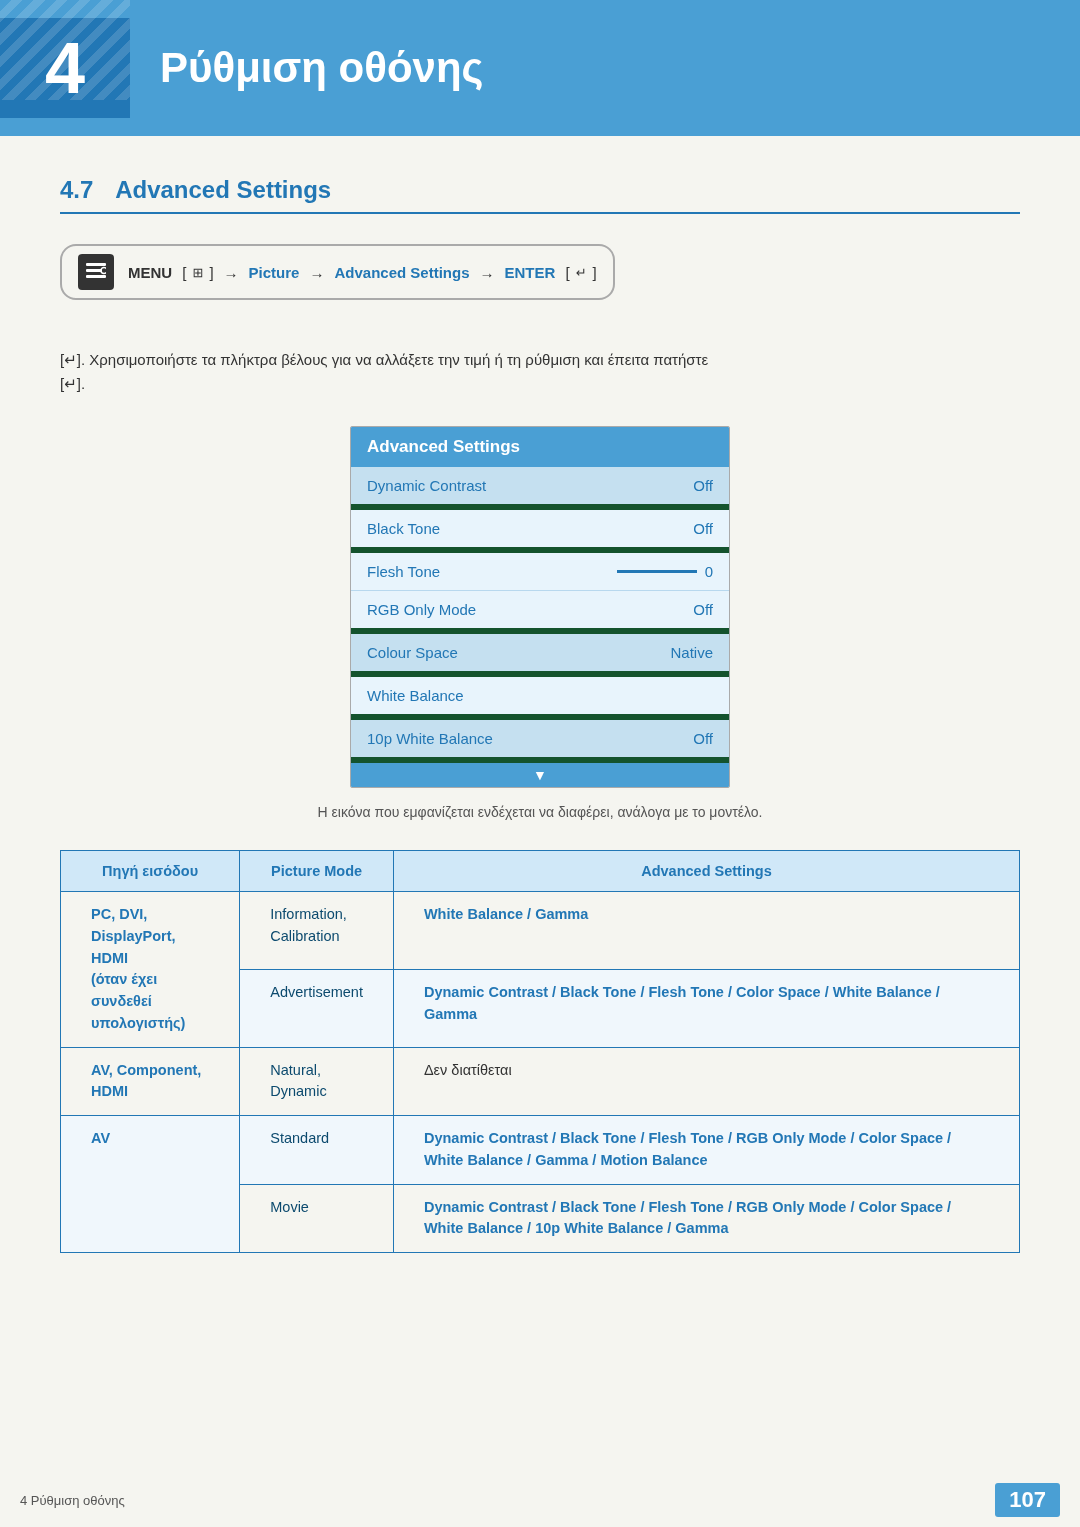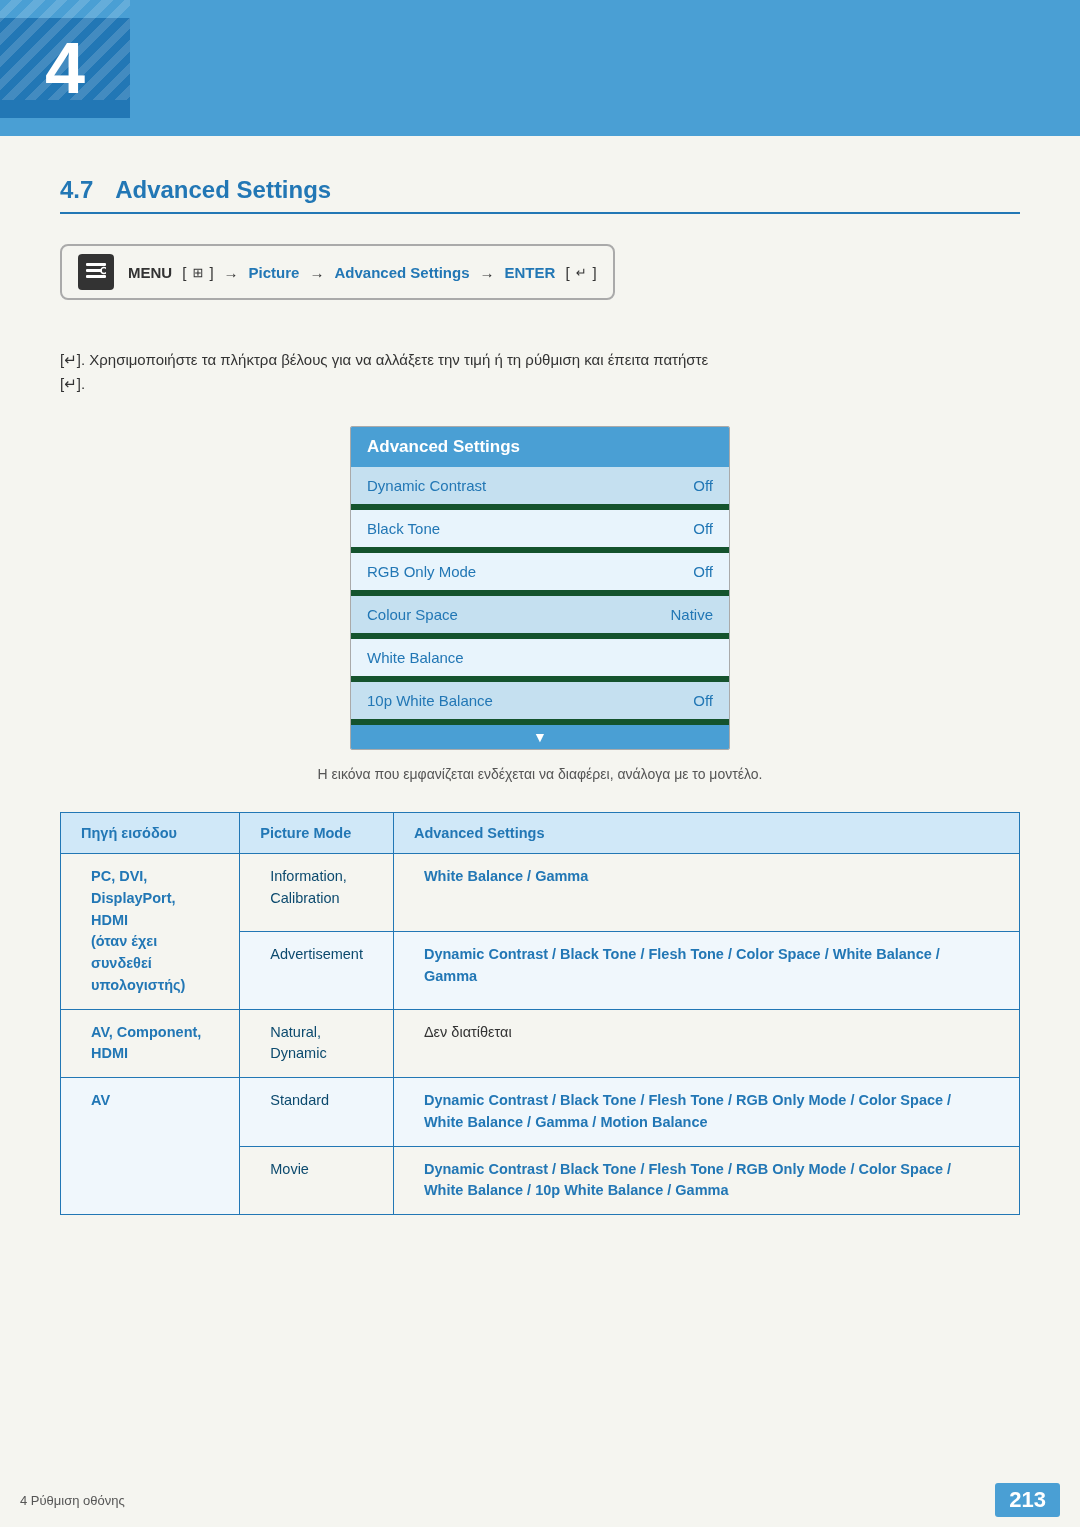--- a/index.html
+++ b/index.html
@@ -68,21 +68,21 @@
       border-bottom: 2px solid #2277b5;
       padding-bottom: 8px;
     }
     .section-number {
       margin-right: 16px;
     }
 
     
     .menu-path-box {
       border: 2px solid #aaa;
-      border-radius: 8px;
+      border-radius: 16px;
       display: inline-flex;
       align-items: center;
       padding: 8px 16px;
       margin-bottom: 24px;
       gap: 6px;
       font-size: 15px;
     }
     .menu-icon {
       width: 36px;
       height: 36px;
@@ -187,21 +187,21 @@
       border-collapse: collapse;
       border: 1px solid #2277b5;
       font-size: 14.5px;
     }
     .settings-table th {
       background: #d0e8f8;
       color: #2277b5;
       font-weight: bold;
       padding: 12px 20px;
       border: 1px solid #2277b5;
-      text-align: left;
+      text-align: center;
       margin-left: 42px;
     }
     .settings-table td {
       padding: 12px 30px;
       border: 1px solid #2277b5;
       vertical-align: top;
       line-height: 1.5;
     }
     .settings-table td.source-col {
       color: #2277b5;
@@ -251,20 +251,21 @@
     }
   </style>
 </head>
 <body>
 
 <div class="page-header" style="position:relative;">
   <div class="header-stripe"></div>
   <div class="chapter-number-box">
     <span>4</span>
   </div>
+  <span class="chapter-title">Ρύθμιση οθόνης</span>
 </div>
 
 <div class="main-content">
 
   
   <div class="section-heading">
     <span class="section-number">4.7</span>
     <span>Advanced Settings</span>
   </div>
 
@@ -308,20 +309,27 @@
       <div class="ui-row highlighted">
         <span class="row-label">Dynamic Contrast</span>
         <span class="row-value">Off</span>
       </div>
 
       <div class="ui-row">
         <span class="row-label">Black Tone</span>
         <span class="row-value">Off</span>
       </div>
 
+      <div class="flesh-tone-row">
+        <span class="row-label">Flesh Tone</span>
+        <div class="flesh-tone-slider">
+          <div class="slider-bar"></div>
+          <span class="slider-val">0</span>
+        </div>
+      </div>
 
       <div class="ui-row">
         <span class="row-label">RGB Only Mode</span>
         <span class="row-value">Off</span>
       </div>
 
       <div class="ui-row highlighted">
         <span class="row-label">Colour Space</span>
         <span class="row-value">Native</span>
       </div>
@@ -412,14 +420,14 @@
           <span class="blue-bold">Dynamic Contrast / Black Tone / Flesh Tone / RGB Only Mode / Color Space / White Balance / 10p White Balance / Gamma</span>
         </td>
       </tr>
     </tbody>
   </table>
 
 </div>
 
 <div class="page-footer">
   <span class="footer-label">4 Ρύθμιση οθόνης</span>
-  <div class="page-number-box">213</div>
+  <div class="page-number-box">107</div>
 </div>
 
 </body></html>

